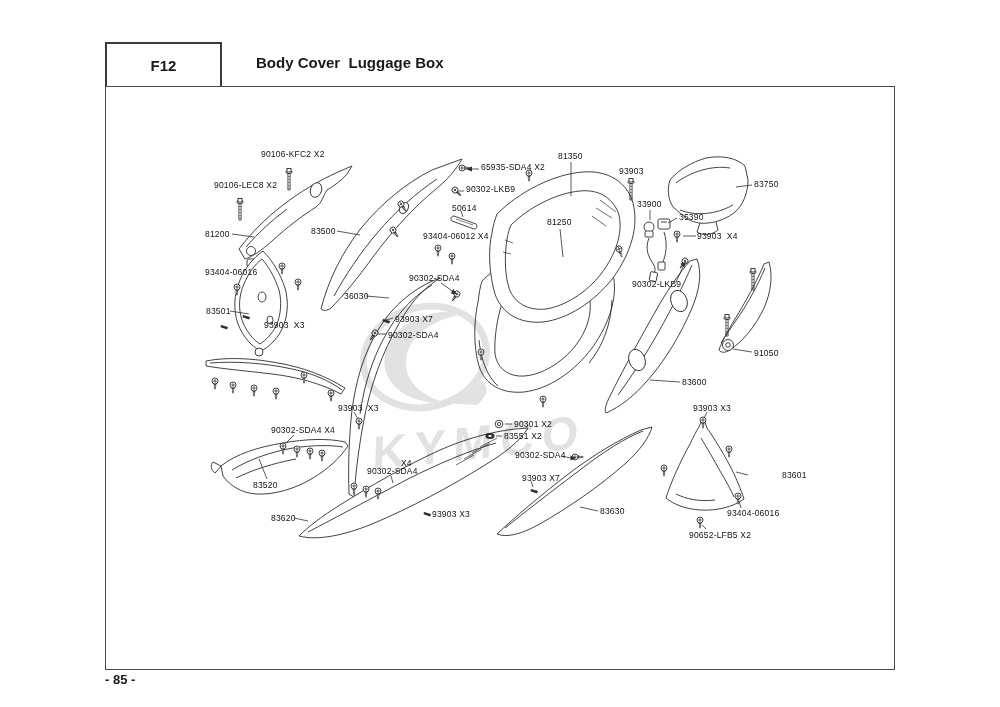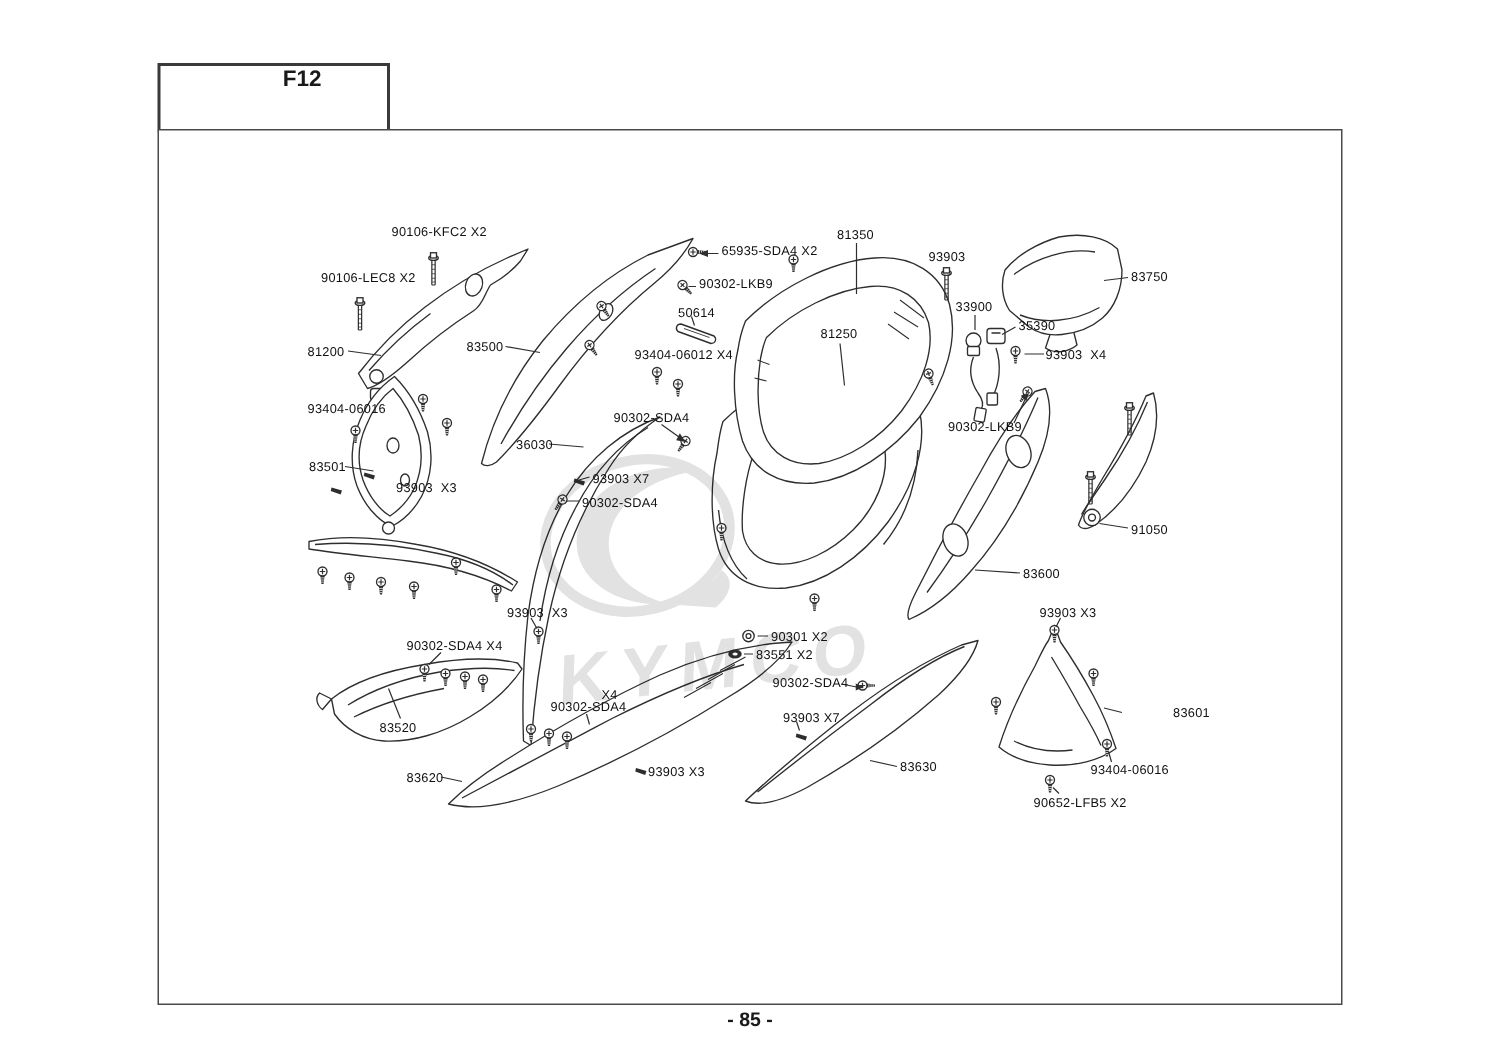--- a/index.html
+++ b/index.html
@@ -1,38 +1,39 @@
 <!DOCTYPE html>
 <html><head>
 <meta charset="utf-8">
 <style>
   html,body{margin:0;padding:0;background:#fff;}
   #page{position:relative;width:1000px;height:707px;background:#ffffff;
         font-family:"Liberation Sans",sans-serif;overflow:hidden;}
   #code-box{position:absolute;left:105px;top:42px;width:113px;height:42px;
-        border:2px solid #3a3a3a;display:flex;align-items:flex-start;justify-content:center;
-        font-size:15px;font-weight:bold;color:#1a1a1a;background:#fff;padding-left:38px;}
+        border:2px solid #3a3a3a;display:flex;align-items:center;justify-content:center;
+        font-size:15px;font-weight:bold;color:#1a1a1a;background:#fff;}
   #page-title{position:absolute;left:256px;top:54px;font-size:15px;font-weight:bold;
         color:#1a1a1a;white-space:pre;}
   #main-frame{position:absolute;left:105px;top:86px;width:788px;height:582px;
         border:1.5px solid #4a4a4a;background:#fff;}
   #diagram-svg{position:absolute;left:105px;top:86px;}
   .lbl{position:absolute;font-size:8.5px;font-weight:400;color:#111;
         white-space:pre;letter-spacing:.2px;line-height:10px;}
-  #footer{position:absolute;left:105px;top:672px;width:790px;text-align:center;
+  #footer{position:absolute;left:105px;top:672px;width:790px;text-align:left;
         font-size:13px;font-weight:bold;color:#1a1a1a;}
 </style>
 </head>
 <body>
 
 <div id="page">
 
   <div id="code-box">
     <span>F12</span>
   </div>
+  <div id="page-title">Body Cover  Luggage Box</div>
 
   <div id="main-frame"></div>
 
   <svg id="diagram-svg" width="790" height="582" viewBox="105 86 790 582">
     <defs>
       <g id="screw">
         <circle cx="0" cy="0" r="3" fill="#fff" stroke="#2e2e2e" stroke-width="0.9"></circle>
         <path d="M-1.8,0 H1.8 M0,-1.8 V1.8" stroke="#2e2e2e" stroke-width="0.8"></path>
         <path d="M-1.4,2.9 L1.4,2.9 L0.7,8.3 L-0.7,8.3 Z" fill="#2e2e2e"></path>
         <path d="M-1.2,4.3 H1.2 M-1,5.7 H1 M-0.9,7.1 H0.9" stroke="#fff" stroke-width="0.5"></path>

